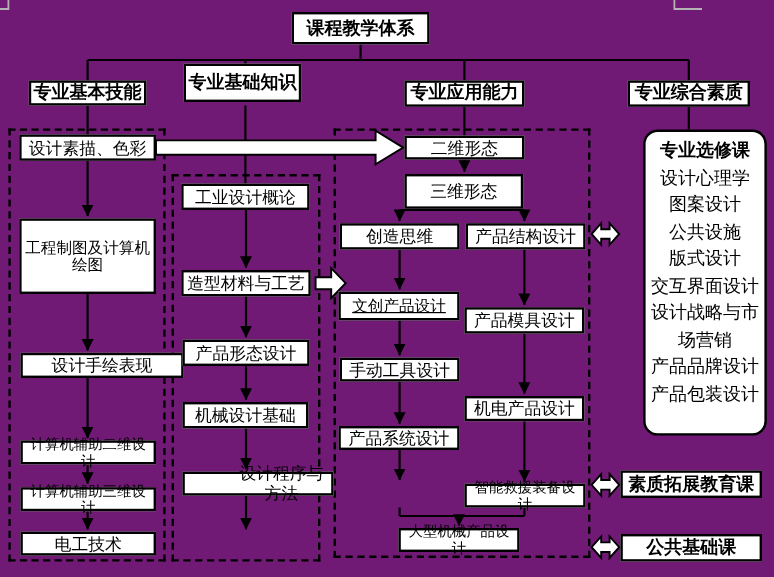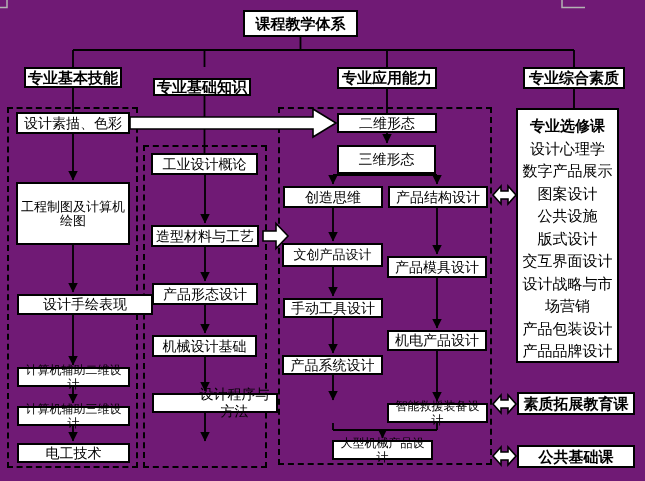--- a/index.html
+++ b/index.html
@@ -81,58 +81,57 @@
     <polygon points="493,404 501,395 501,400 508,400 508,395 516,404 508,413 508,408 501,408 501,413" fill="#fff" stroke="#000" stroke-width="1.6"></polygon>
     <polygon points="493,456 501,447 501,452 508,452 508,447 516,456 508,465 508,460 501,460 501,465" fill="#fff" stroke="#000" stroke-width="1.6"></polygon>
 
     <polyline points="0,7.5 7,7.5 7,0" fill="none" stroke="#b3b3b3" stroke-width="1.5"></polyline>
     <polyline points="562,0 562,7.5 585,7.5" fill="none" stroke="#b3b3b3" stroke-width="1.5"></polyline>
   </svg>
 
   <div class="box bold fs15" style="left:243px; top:10px; width:115px; height:27px;">课程教学体系</div>
 
   <div class="box bold fs15" style="left:24px; top:67px; width:98px; height:21px;">专业基本技能</div>
-  <div class="box bold fs15" style="left:153px; top:78px; width:98px; height:18px;">专业基础知识</div>
+  <div class="box bold fs15" style="left:153px; top:53px; width:98px; height:32px;">专业基础知识</div>
   <div class="box bold fs15" style="left:337px; top:67px; width:100px; height:22px;">专业应用能力</div>
   <div class="box bold fs15" style="left:523px; top:67px; width:102px; height:22px;">专业综合素质</div>
 
   <div class="box" style="left:16px; top:112px; width:114px; height:22px;">设计素描、色彩</div>
   <div class="box tall" style="left:16px; top:182px; width:114px; height:63px;">工程制图及计算机绘图</div>
   <div class="box" style="left:17px; top:294px; width:136px; height:21px;">设计手绘表现</div>
   <div class="box fs12" style="left:17px; top:367px; width:113px; height:20px;">计算机辅助二维设计</div>
   <div class="box fs12" style="left:17px; top:406px; width:113px; height:20px;">计算机辅助三维设计</div>
   <div class="box" style="left:17px; top:443px; width:113px; height:20px;">电工技术</div>
 
   <div class="box" style="left:151px; top:153px; width:107px; height:22px;">工业设计概论</div>
   <div class="box" style="left:151px; top:225px; width:108px; height:22px;">造型材料与工艺</div>
   <div class="box" style="left:152px; top:283px; width:106px; height:22px;">产品形态设计</div>
   <div class="box" style="left:152px; top:335px; width:105px; height:22px;">机械设计基础</div>
   <div class="box" style="left:152px; top:393px; width:126px; height:20px;padding-left:40px;">设计程序与方法</div>
 
   <div class="box" style="left:337px; top:113px; width:100px; height:20px;">二维形态</div>
   <div class="box" style="left:337px; top:145px; width:99px; height:29px;">三维形态</div>
   <div class="box" style="left:283px; top:186px; width:100px; height:22px;">创造思维</div>
   <div class="box" style="left:388px; top:186px; width:100px; height:22px;">产品结构设计</div>
-  <div class="box fs13" style="left:282px; top:243px; width:101px; height:24px;">文创产品设计</div>
+  <div class="box fs13" style="left:282px; top:243px; width:101px; height:24px;text-decoration:underline;">文创产品设计</div>
   <div class="box" style="left:387px; top:256px; width:100px; height:22px;">产品模具设计</div>
   <div class="box" style="left:283px; top:298px; width:100px; height:20px;">手动工具设计</div>
   <div class="box" style="left:387px; top:330px; width:100px; height:21px;">机电产品设计</div>
   <div class="box" style="left:282px; top:355px; width:101px; height:20px;">产品系统设计</div>
   <div class="box fs12" style="left:387px; top:403px; width:101px; height:20px;">智能救援装备设计</div>
   <div class="box fs12" style="left:332px; top:440px; width:101px; height:20px;">大型机械产品设计</div>
 
-  <div class="elective-panel" style="left:516px; top:108px; width:103px; height:255px;">
+  <div class="elective-panel" style="left:536px; top:108px; width:103px; height:255px;border-radius:12px;">
     <div class="bold">专业选修课</div>
     <div class="elective-item">设计心理学</div>
-    <div class="elective-item">数字产品展示</div>
     <div class="elective-item">图案设计</div>
     <div class="elective-item">公共设施</div>
     <div class="elective-item">版式设计</div>
     <div class="elective-item">交互界面设计</div>
     <div class="elective-item">设计战略与市场营销</div>
+    <div class="elective-item">产品品牌设计</div>
     <div class="elective-item">产品包装设计</div>
-    <div class="elective-item">产品品牌设计</div>
   </div>
 
   <div class="box bold fs15" style="left:517px; top:392px; width:118px; height:23px;">素质拓展教育课</div>
   <div class="box bold fs15" style="left:517px; top:445px; width:118px; height:23px;">公共基础课</div>
 
 </div>
 
 </body></html>

